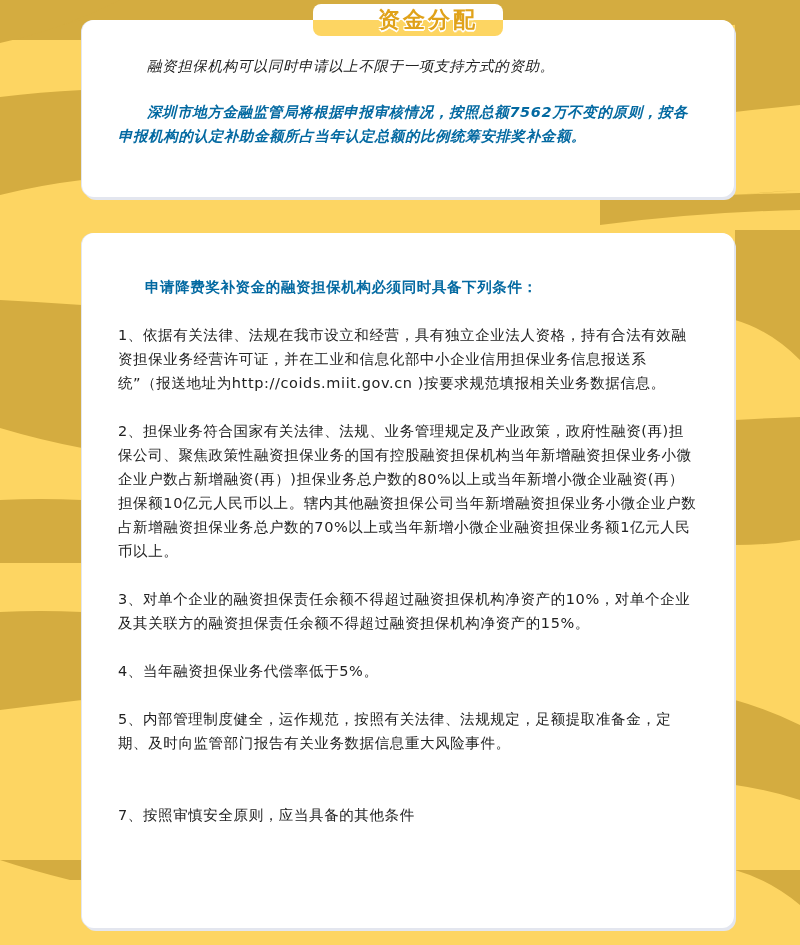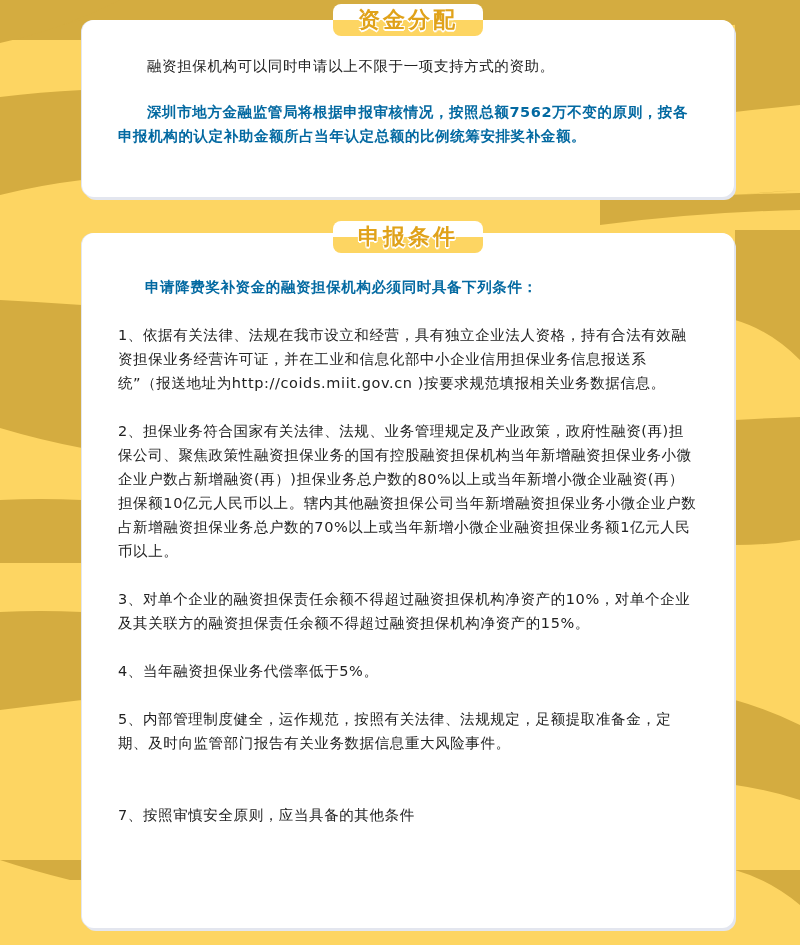--- a/index.html
+++ b/index.html
@@ -17,29 +17,29 @@
   }
   #card1 { top:20px; height:177px; padding:34px 36px 0 36px; }
   #card2 { top:233px; height:695px; padding:42px 36px 0 36px; }
   .badge {
     position:absolute; left:50%; transform:translateX(-50%);
     width:150px; height:32px; border-radius:8px;
     background:linear-gradient(#FFFFFF 0 50%, #FDD562 50% 100%);
     display:flex; align-items:center; justify-content:center;
     z-index:2;
   }
-  #card1 .badge { top:-16px; }
+  #card1 .badge { top:-16px;padding-left:40px; }
   #card2 .badge { top:-12px; }
   .badge span {
     font-family:"DejaVu Sans", sans-serif; font-weight:bold;
     font-size:22px; letter-spacing:3px; color:#E0A21A;
     text-shadow: -1px -1px 0 #fff, 1px -1px 0 #fff, -1px 1px 0 #fff, 1px 1px 0 #fff, 0 2px 0 #fff;
   }
   p { margin:0; font-size:14.5px; line-height:24px; color:#222; letter-spacing:0.6px; }
-  .indent { text-indent:2em; }
+  .indent { text-indent:2em;font-style:italic; }
   .bold { font-weight:bold; color:#0369a1; }
   .gap { height:24px; }
   #card1 .gap { height:22px; }
   .lead { margin-bottom:24px;margin-left:27px; }
 </style>
 </head>
 <body>
 
 <svg class="bg" viewBox="0 0 800 945" preserveAspectRatio="none">
 
@@ -63,23 +63,20 @@
 <div class="card" id="card1">
   <div class="badge">
     <span>资金分配</span>
   </div>
   <p class="indent">融资担保机构可以同时申请以上不限于一项支持方式的资助。</p>
   <div class="gap"></div>
   <p class="indent bold">深圳市地方金融监管局将根据申报审核情况，按照总额7562万不变的原则，按各申报机构的认定补助金额所占当年认定总额的比例统筹安排奖补金额。</p>
 </div>
 
 <div class="card" id="card2">
-  <div class="badge">
-    <span>申报条件</span>
-  </div>
   <p class="bold lead">申请降费奖补资金的融资担保机构必须同时具备下列条件：</p>
   <p>1、依据有关法律、法规在我市设立和经营，具有独立企业法人资格，持有合法有效融资担保业务经营许可证，并在工业和信息化部中小企业信用担保业务信息报送系统”（报送地址为http://coids.miit.gov.cn )按要求规范填报相关业务数据信息。</p>
   <div class="gap"></div>
   <p>2、担保业务符合国家有关法律、法规、业务管理规定及产业政策，政府性融资(再)担保公司、聚焦政策性融资担保业务的国有控股融资担保机构当年新增融资担保业务小微企业户数占新增融资(再）)担保业务总户数的80%以上或当年新增小微企业融资(再）担保额10亿元人民币以上。辖内其他融资担保公司当年新增融资担保业务小微企业户数占新增融资担保业务总户数的70%以上或当年新增小微企业融资担保业务额1亿元人民币以上。</p>
   <div class="gap"></div>
   <p>3、对单个企业的融资担保责任余额不得超过融资担保机构净资产的10%，对单个企业及其关联方的融资担保责任余额不得超过融资担保机构净资产的15%。</p>
   <div class="gap"></div>
   <p>4、当年融资担保业务代偿率低于5%。</p>
   <div class="gap"></div>
   <p>5、内部管理制度健全，运作规范，按照有关法律、法规规定，足额提取准备金，定期、及时向监管部门报告有关业务数据信息重大风险事件。</p>

